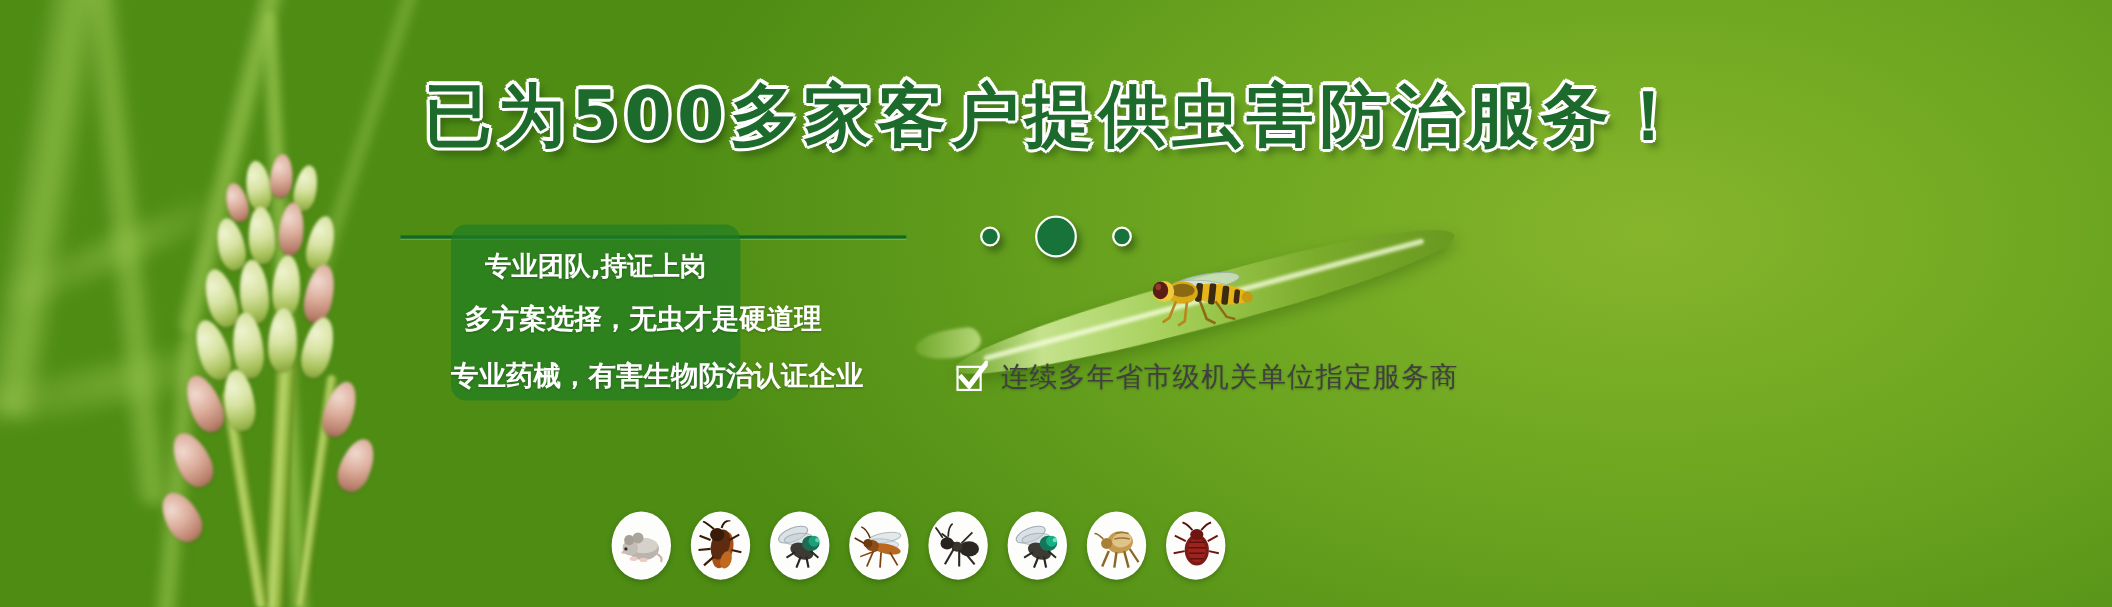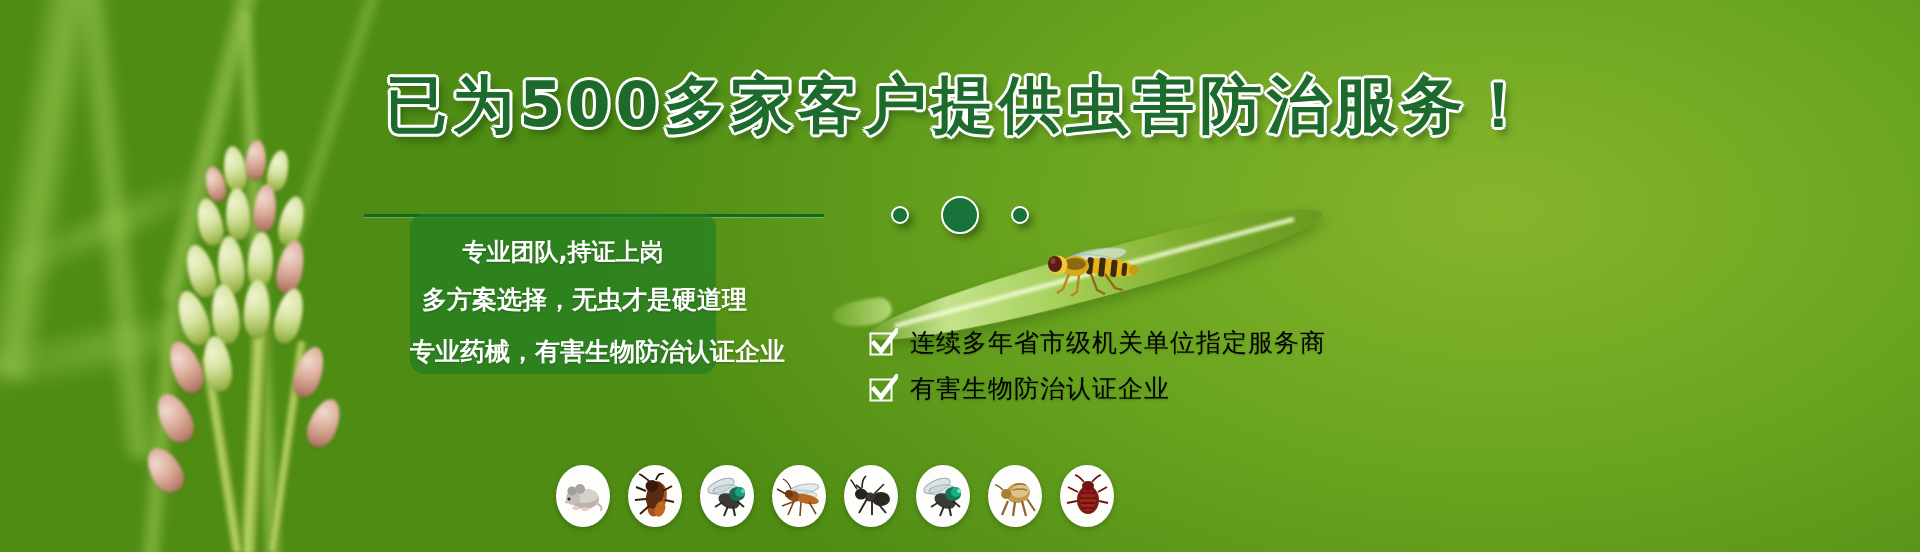--- a/index.html
+++ b/index.html
@@ -145,22 +145,22 @@
     position: absolute;
     left: 364px; top: 214px;
     width: 460px; height: 3px;
     background: #0f6b22;
     box-shadow: 0 1px 0 rgba(255,255,255,.25);
   }
 
   
   .panel {
     position: absolute;
-    left: 410px; top: 214px;
-    width: 306px; height: 160px;
+    left: 410px; top: 204px;
+    width: 263px; height: 160px;
     border-radius: 14px;
     background: rgba(31,125,36,.66);
     padding: 16px 0 0 0;
   }
   .panel-line {
     color: #ffffff;
     text-align: center;
     white-space: nowrap;
     font-weight: bold;
     font-family: "DejaVu Sans", "Liberation Sans", sans-serif;
@@ -179,21 +179,21 @@
     gap: 16px;
   }
   .feature {
     display: flex;
     align-items: center;
     gap: 12px;
     white-space: nowrap;
   }
   .chk { width: 30px; height: 30px; flex: 0 0 auto; }
   .feature-text {
-    color: #000000;
+    color: #404040;
     font-size: 25px;
     line-height: 30px;
     letter-spacing: 1px;
     font-family: "DejaVu Sans", "Liberation Sans", sans-serif;
     text-shadow: 0 1px 2px rgba(30,60,10,.35);
   }
 
   
   .pests {
     position: absolute;
@@ -312,27 +312,20 @@
     <div class="panel-line l3">专业药械，有害生物防治认证企业</div>
   </div>
 
   <div class="features">
     <div class="feature">
       <svg class="chk" viewBox="0 0 30 30">
         <rect x="2.5" y="5.5" width="21" height="21" fill="none" stroke="#ffffff" stroke-width="2"></rect>
         <path d="M6 15 L13 23 L29 2" fill="none" stroke="#ffffff" stroke-width="4.6" stroke-linecap="square"></path>
       </svg>
       <span class="feature-text">连续多年省市级机关单位指定服务商</span>
-    </div>
-    <div class="feature">
-      <svg class="chk" viewBox="0 0 30 30">
-        <rect x="2.5" y="5.5" width="21" height="21" fill="none" stroke="#ffffff" stroke-width="2"></rect>
-        <path d="M6 15 L13 23 L29 2" fill="none" stroke="#ffffff" stroke-width="4.6" stroke-linecap="square"></path>
-      </svg>
-      <span class="feature-text">有害生物防治认证企业</span>
     </div>
   </div>
 
   <div class="pests">
 
     <div class="pest">
       <svg viewBox="0 0 46 46">
         <ellipse cx="25" cy="26" rx="14" ry="10" fill="#b9b4ad"></ellipse>
         <ellipse cx="25" cy="23" rx="13" ry="7" fill="#d6d2cb"></ellipse>
         <circle cx="13" cy="25" r="7" fill="#c3bfb8"></circle>

